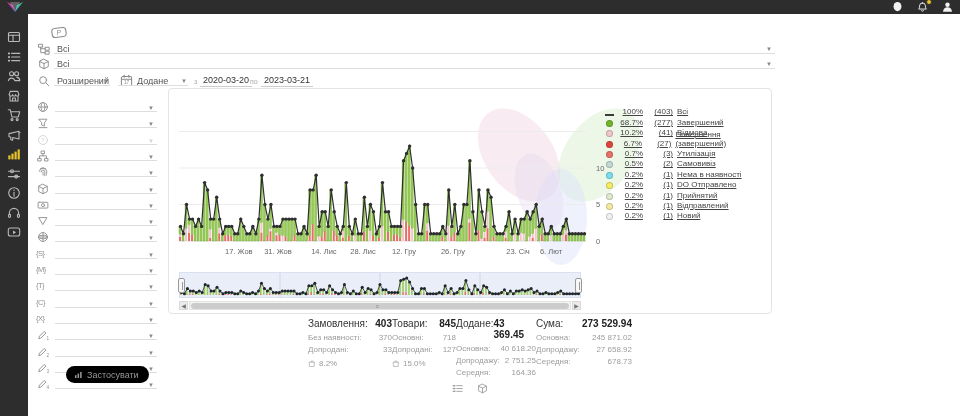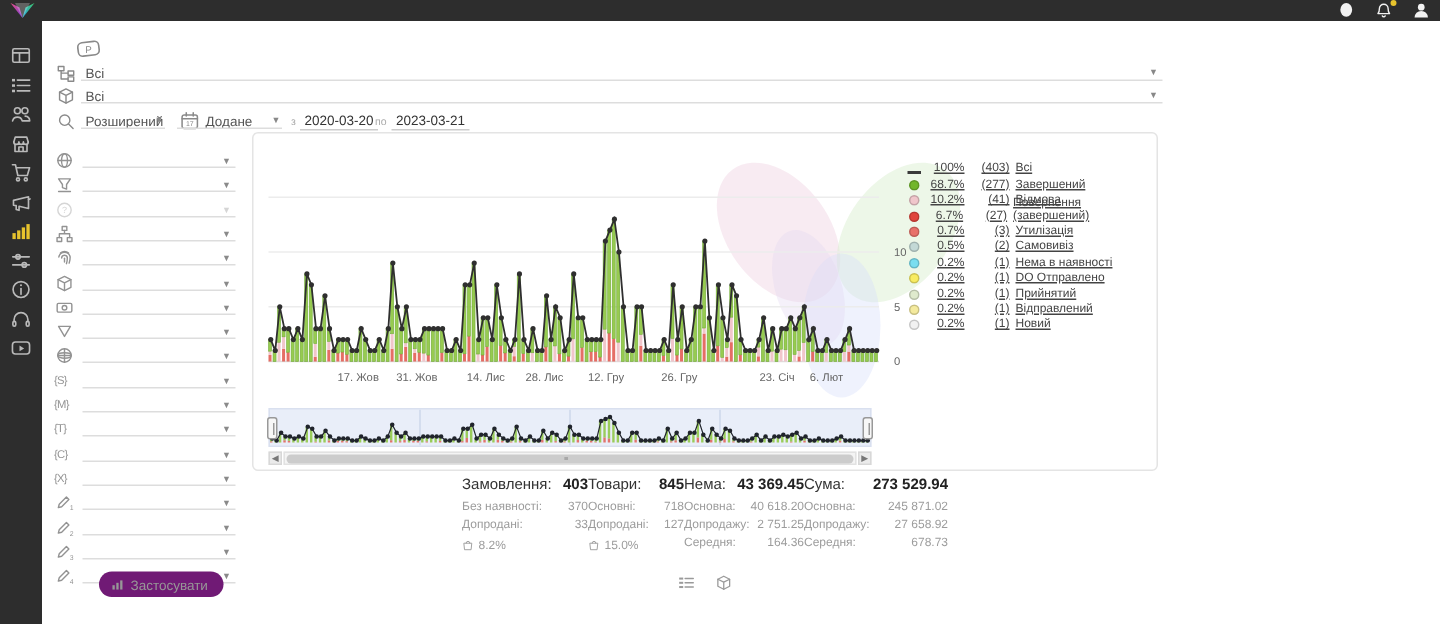--- a/index.html
+++ b/index.html
@@ -29,22 +29,22 @@
   .caret { position:absolute; font-size:6px; color:#888; }
   .dim { color:#aaa; font-size:7px; position:absolute; }
   .dateval { position:absolute; font-size:9px; color:#333; border-bottom:1px solid #ccc; padding:0 3px 1px 3px; cursor:text; }
 
   
   .f-icon { position:absolute; left:37px; width:12px; height:12px; color:#939393; }
   .f-line { position:absolute; left:55px; width:102px; border-bottom:1px solid #ddd; height:12px; cursor:pointer; }
   .f-caret { position:absolute; left:148px; font-size:6px; color:#8a8a8a; }
   .f-brace { position:absolute; left:36px; font-size:7.5px; color:#939393; letter-spacing:-0.5px; }
   .disabled { color:#d5d5d5 !important; }
-  .apply-btn { position:absolute; left:66px; top:381px; height:17px; padding:0 10px 0 8px; border:none;
-    border-radius:9px; background:#701a75; color:#979797; font-size:9px; font-family:"Liberation Sans",sans-serif;
+  .apply-btn { position:absolute; left:66px; top:366px; height:17px; padding:0 10px 0 8px; border:none;
+    border-radius:9px; background:#000000; color:#979797; font-size:9px; font-family:"Liberation Sans",sans-serif;
     display:flex; align-items:center; gap:4px; cursor:pointer; }
   .apply-btn svg { width:9px; height:9px; }
 
   
   .card { position:absolute; left:168px; top:88px; width:604px; height:226px; border:1px solid #e4e4e4; border-radius:4px; background:#fff; }
   .watermark { position:absolute; left:280px; top:8px; width:220px; height:200px; pointer-events:none; }
   #main-chart { position:absolute; left:0; top:0; }
   #navigator { position:absolute; left:10px; top:183px; width:402px; height:26px; background:#e9eef9; border:1px solid #d9e0ef; cursor:grab; }
   .nav-handle { position:absolute; top:5px; width:7px; height:15px; background:#f7f7f7; border:1px solid #999; border-radius:2px; z-index:2; cursor:ew-resize; }
   .nav-handle::after { content:""; position:absolute; left:2.5px; top:3px; width:1px; height:8px; background:#999; }
@@ -1230,21 +1230,21 @@
         <div class="st-upsell">
           <svg class="ic" viewBox="0 0 14 14">
             <path d="M2.6 4.6h8.8l-.8 7.6H3.4z"></path>
             <path d="M4.8 4.6a2.2 2.2 0 0 1 4.4 0"></path>
           </svg>
           <span>15.0%</span>
         </div>
       </div>
       <div class="st-col" style="width: 80px;">
         <div class="st-head">
-          <span>Нема:</span>
+          <span>Додане:</span>
           <b>43 369.45</b>
         </div>
         <div class="st-row">
           <span>Основна:</span>
           <span>40 618.20</span>
         </div>
         <div class="st-row">
           <span>Допродажу:</span>
           <span>2 751.25</span>
         </div>

